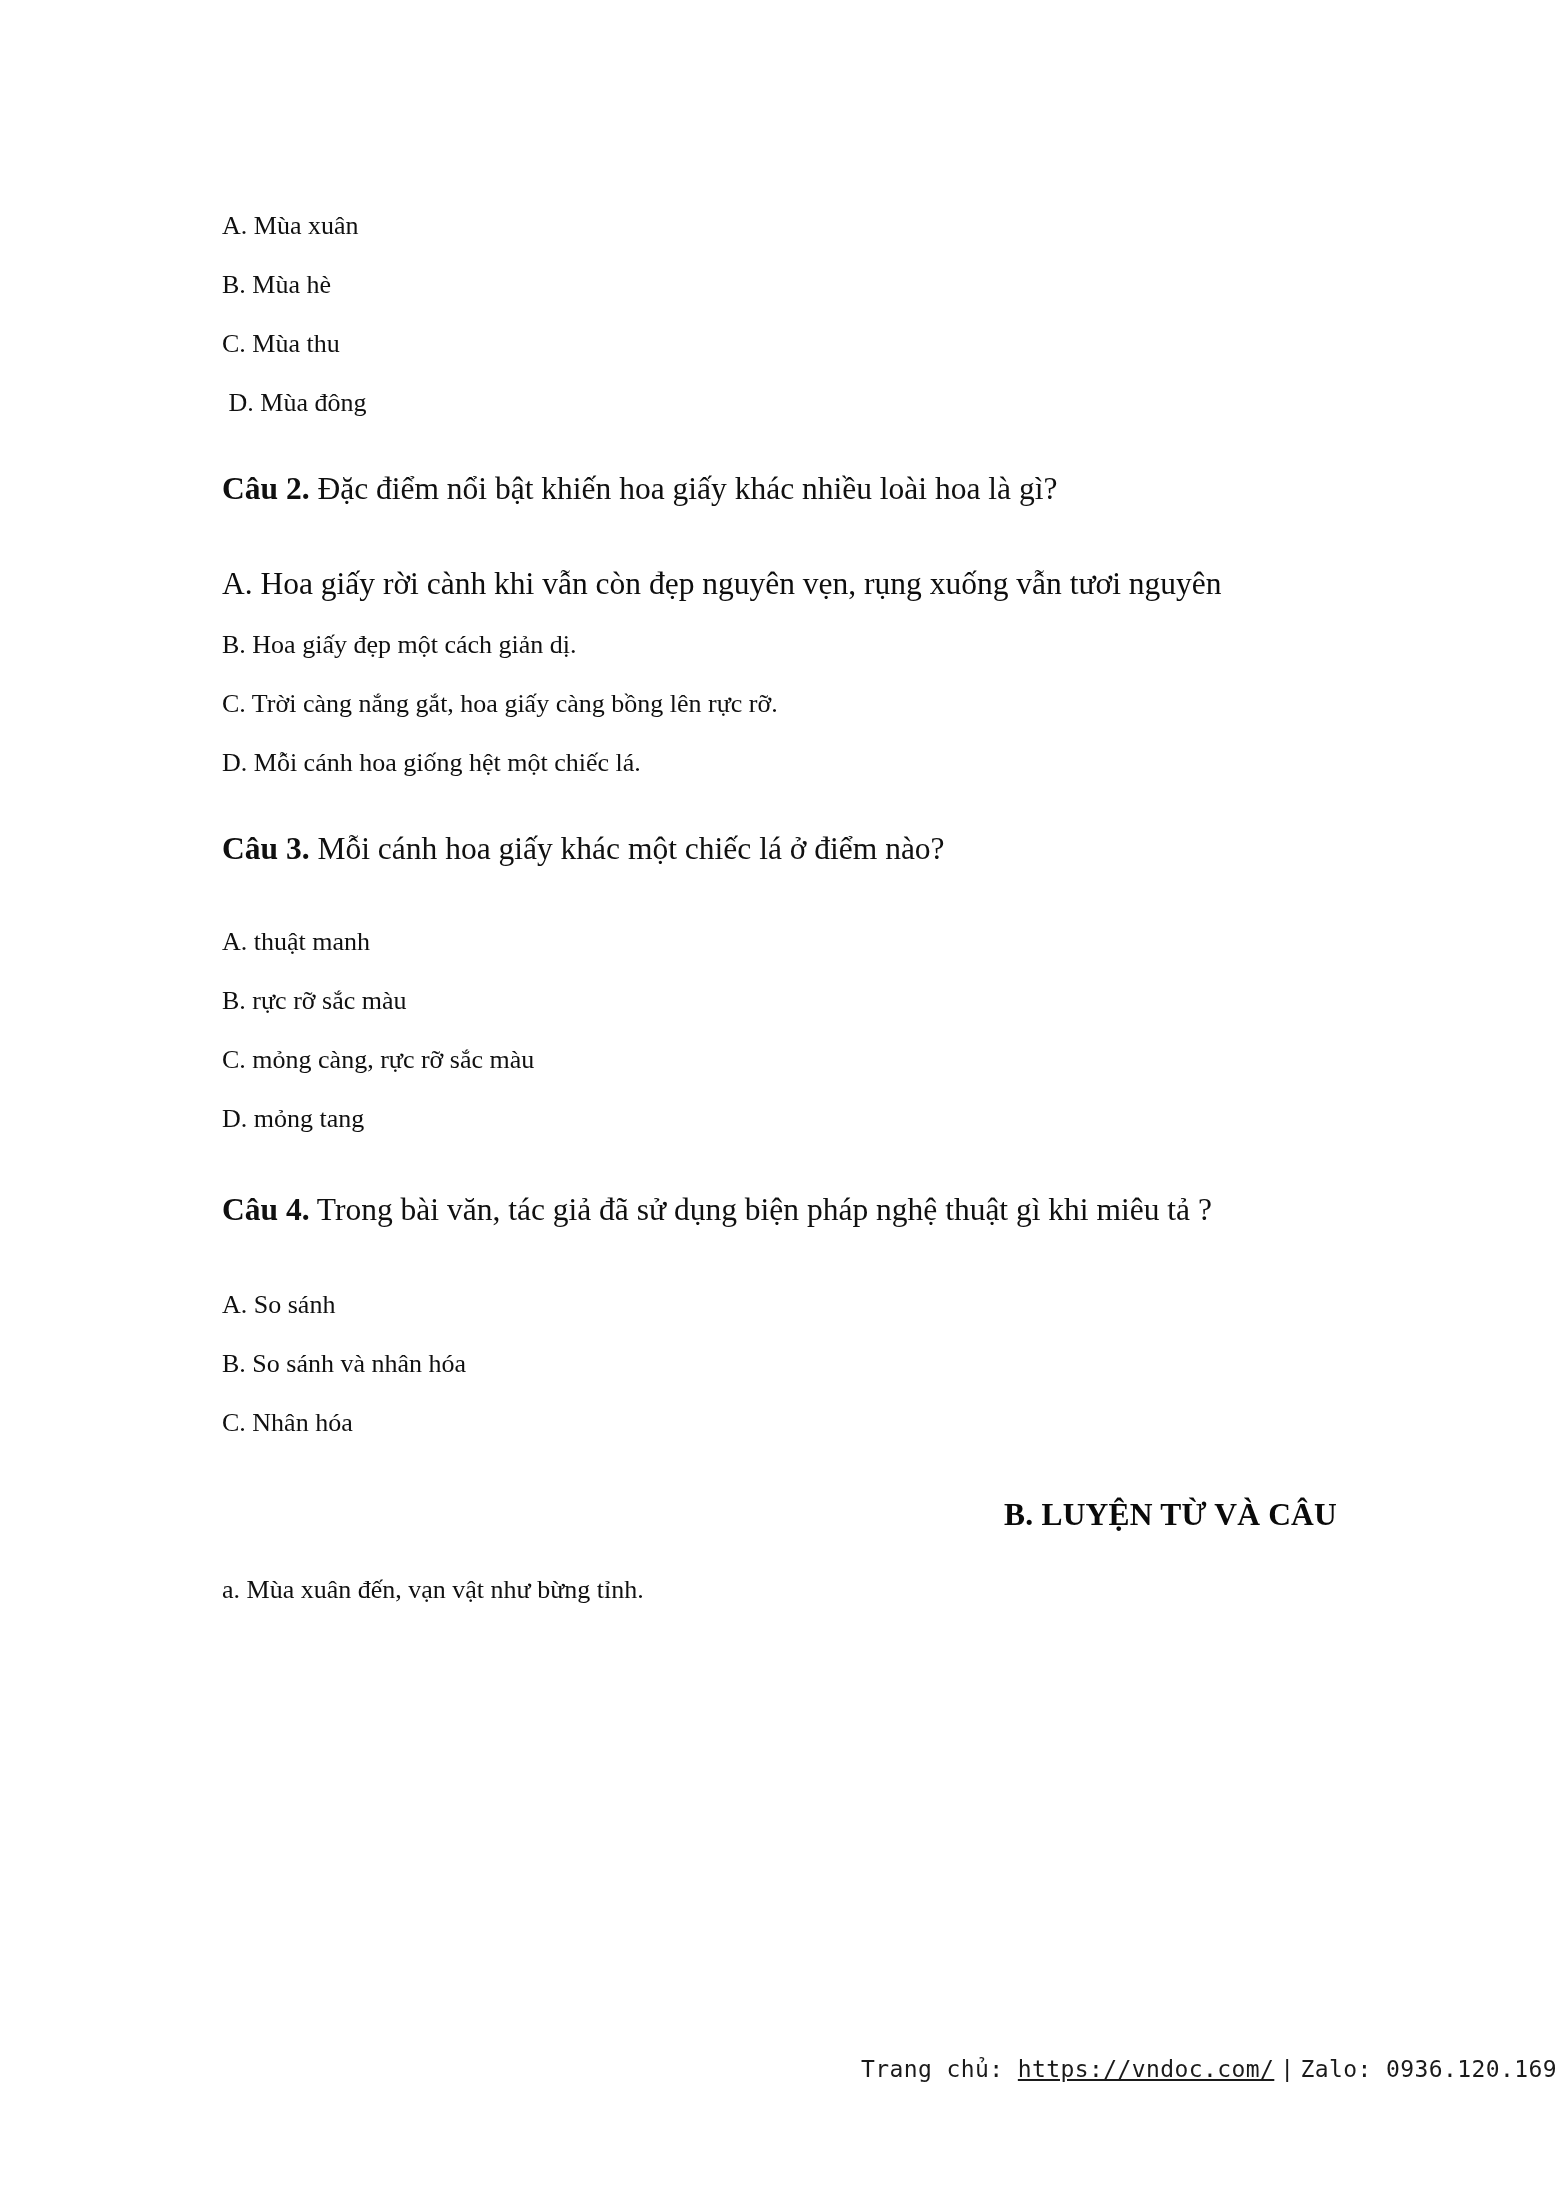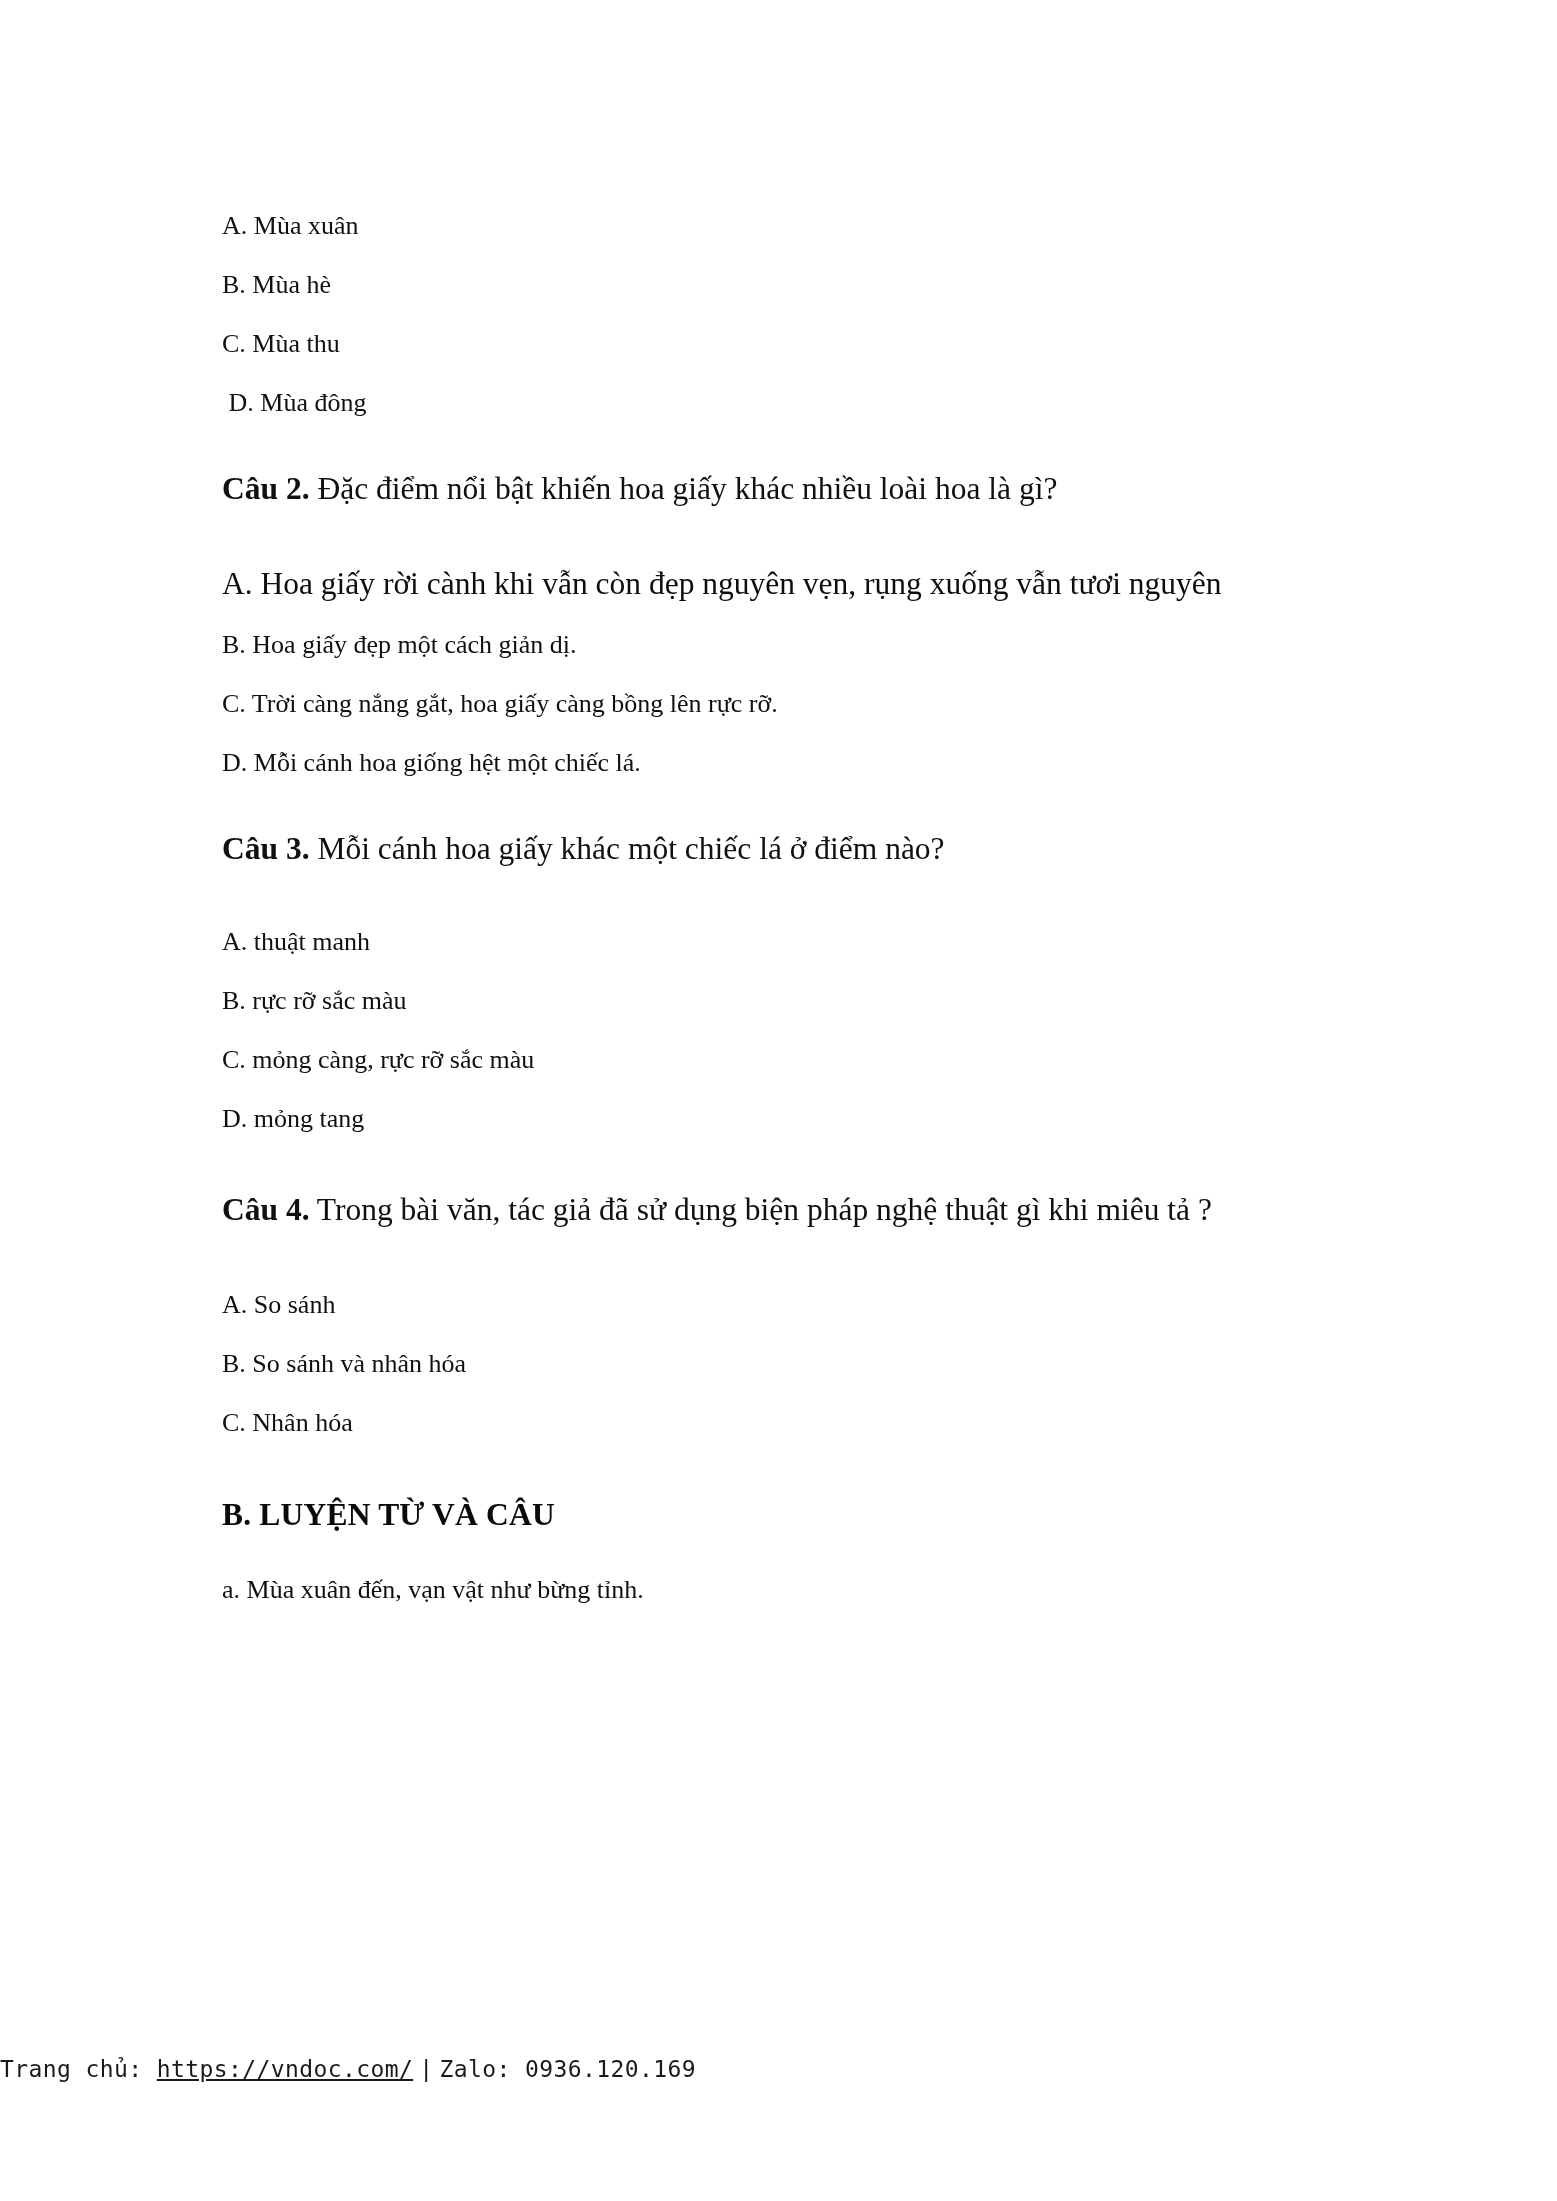--- a/index.html
+++ b/index.html
@@ -65,33 +65,34 @@
   .bold {
     font-weight: bold;
   }
 
   .sec-head {
     font-size: 31.5px;
     font-weight: bold;
     line-height: 46px;
     color: #0a0a0a;
     letter-spacing: 0.2px;
+    text-align: right;
   }
   .spacer-22 { height: 22px; }
   .spacer-30 { height: 30px; }
   .spacer-34 { height: 34px; }
   .spacer-40 { height: 40px; }
 
   
   .footer {
     position: absolute;
     left: 0;
     top: 2056px;
     width: 1557px;
-    text-align: left;
+    text-align: right;
     font-family: "DejaVu Sans Mono", "Liberation Mono", monospace;
     font-size: 23px;
     color: #1a1a1a;
     letter-spacing: 0.4px;
   }
   .footer .link {
     text-decoration: underline;
     color: #1a1a1a;
   }
   .footer .sep {

